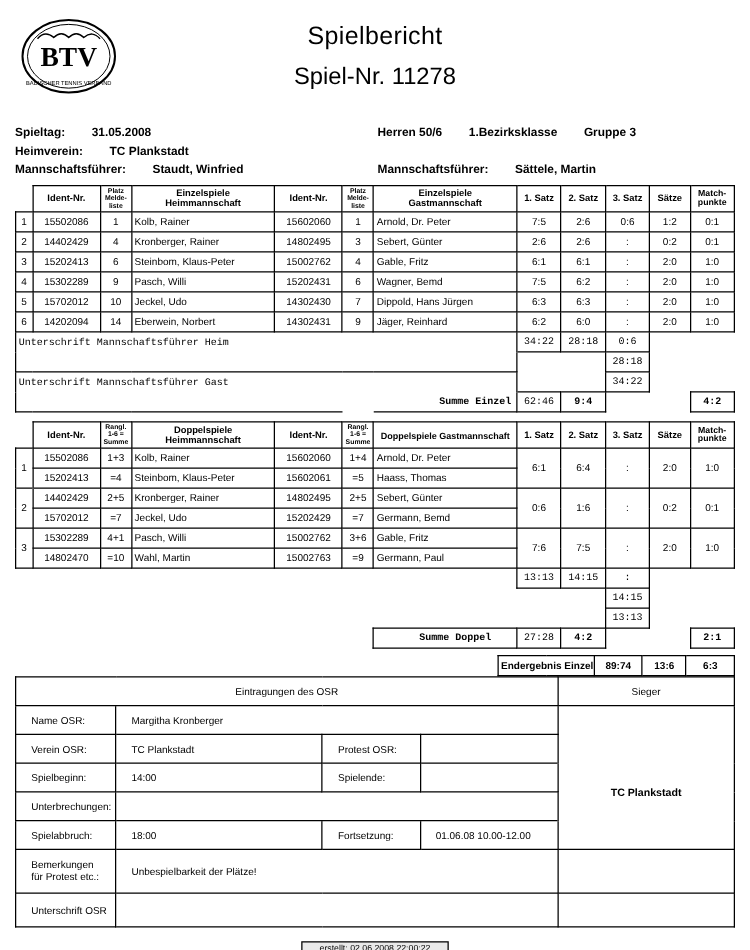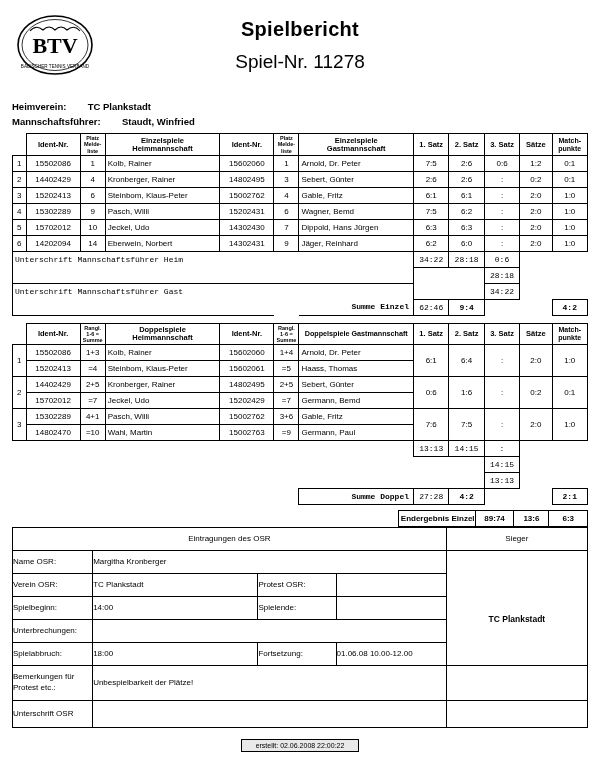--- a/index.html
+++ b/index.html
@@ -34,21 +34,21 @@
     top: 6px;
     width: 78px;
     height: 62px;
   }
   .title-block {
     text-align: center;
     padding-top: 10px;
   }
   .doc-title {
     font-size: 20px;
-    font-weight: bold;
+    font-weight: normal;
     letter-spacing: 0.3px;
   }
   .doc-subtitle {
     font-size: 19px;
     margin-top: 10px;
   }
 
   
   .meta {
     font-size: 9.5px;
@@ -114,21 +114,21 @@
   
   table.osr {
     border-collapse: collapse;
     width: 100%;
     font-size: 8px;
     table-layout: fixed;
     margin-top: 0px;
   }
   table.osr td {
     border: 1px solid #000;
-    padding: 2px 0;
+    padding: 2px 12px;
     height: 18px;
     vertical-align: middle;
     overflow: hidden;
     white-space: nowrap;
   }
   .osr-title {
     text-align: center;
     font-size: 8px;
   }
   .sieger {
@@ -172,30 +172,49 @@
     </div>
     <div class="title-block">
       <div class="doc-title">Spielbericht</div>
       <div class="doc-subtitle">Spiel-Nr. 11278</div>
     </div>
   </div>
 
   <div class="meta">
     <div class="meta-row">
       <div class="meta-left">
+        <span>Spieltag:</span>
+        <span class="sp1"></span>
+        <span>31.05.2008</span>
+      </div>
+      <div class="meta-right">
+        <span>Herren 50/6</span>
+        <span class="sp1"></span>
+        <span>1.Bezirksklasse</span>
+        <span class="sp1"></span>
+        <span>Gruppe 3</span>
+      </div>
+    </div>
+    <div class="meta-row">
+      <div class="meta-left">
         <span>Heimverein:</span>
         <span class="sp1"></span>
         <span>TC Plankstadt</span>
       </div>
     </div>
     <div class="meta-row">
       <div class="meta-left">
         <span>Mannschaftsführer:</span>
         <span class="sp1"></span>
         <span>Staudt, Winfried</span>
+      </div>
+      <div class="meta-right">
+        <span>Mannschaftsführer:</span>
+        <span class="sp1"></span>
+        <span>Sättele, Martin</span>
       </div>
     </div>
   </div>
 
   <table class="grid">
     <colgroup>
       <col style="width:13px">
         <col style="width:52px">
         <col style="width:24px">
         <col style="width:110px">
@@ -467,21 +486,21 @@
     <tr class="sigrow">
       <td class="nb" colspan="7"></td>
       <td class="nb"></td>
       <td class="nb"></td>
       <td class="c">13:13</td>
       <td class="nb"></td>
       <td class="nb"></td>
     </tr>
     <tr class="sigrow">
       <td class="nb" colspan="6"></td>
-      <td class="c bold" style="text-align:right;padding-right:4px">Summe Doppel</td>
+      <td class="c bold" style="text-align:right;padding-right:20px">Summe Doppel</td>
       <td class="c">27:28</td>
       <td class="c bold">4:2</td>
       <td class="nb"></td>
       <td class="nb"></td>
       <td class="c bold">2:1</td>
     </tr>
   </tbody>
     </table>
 
   <div class="spacer" style="height:5px"></div>

